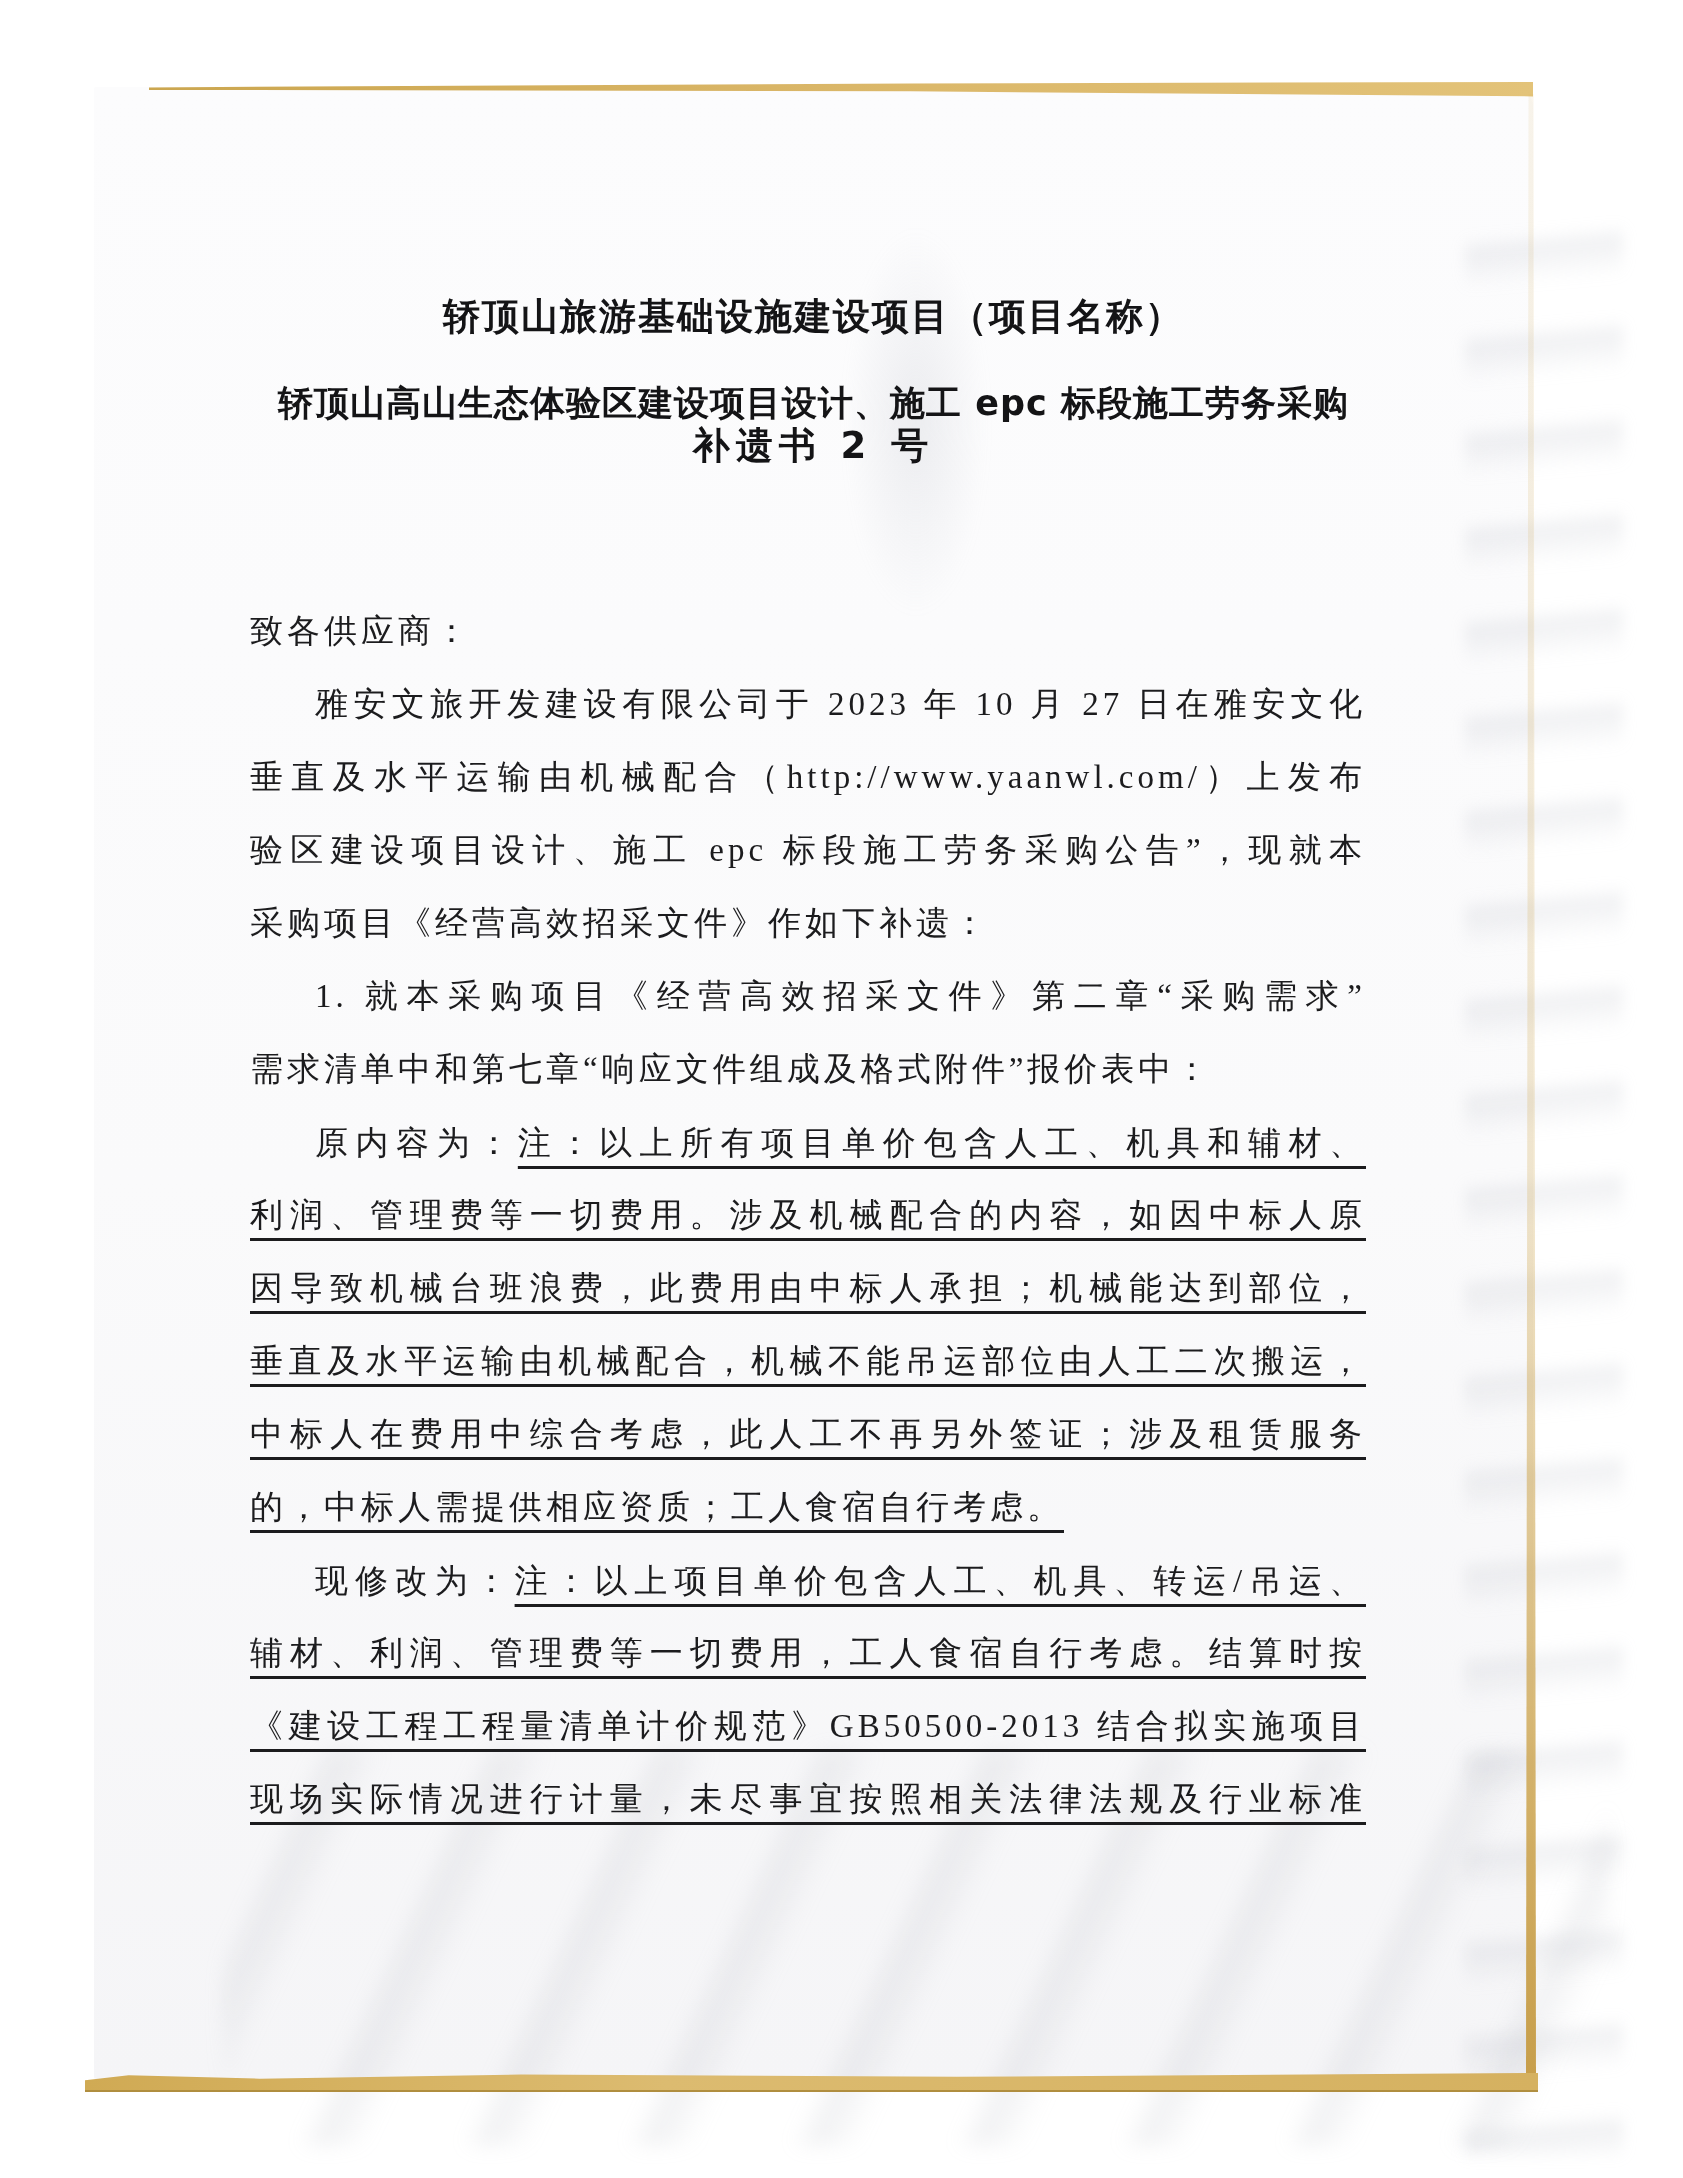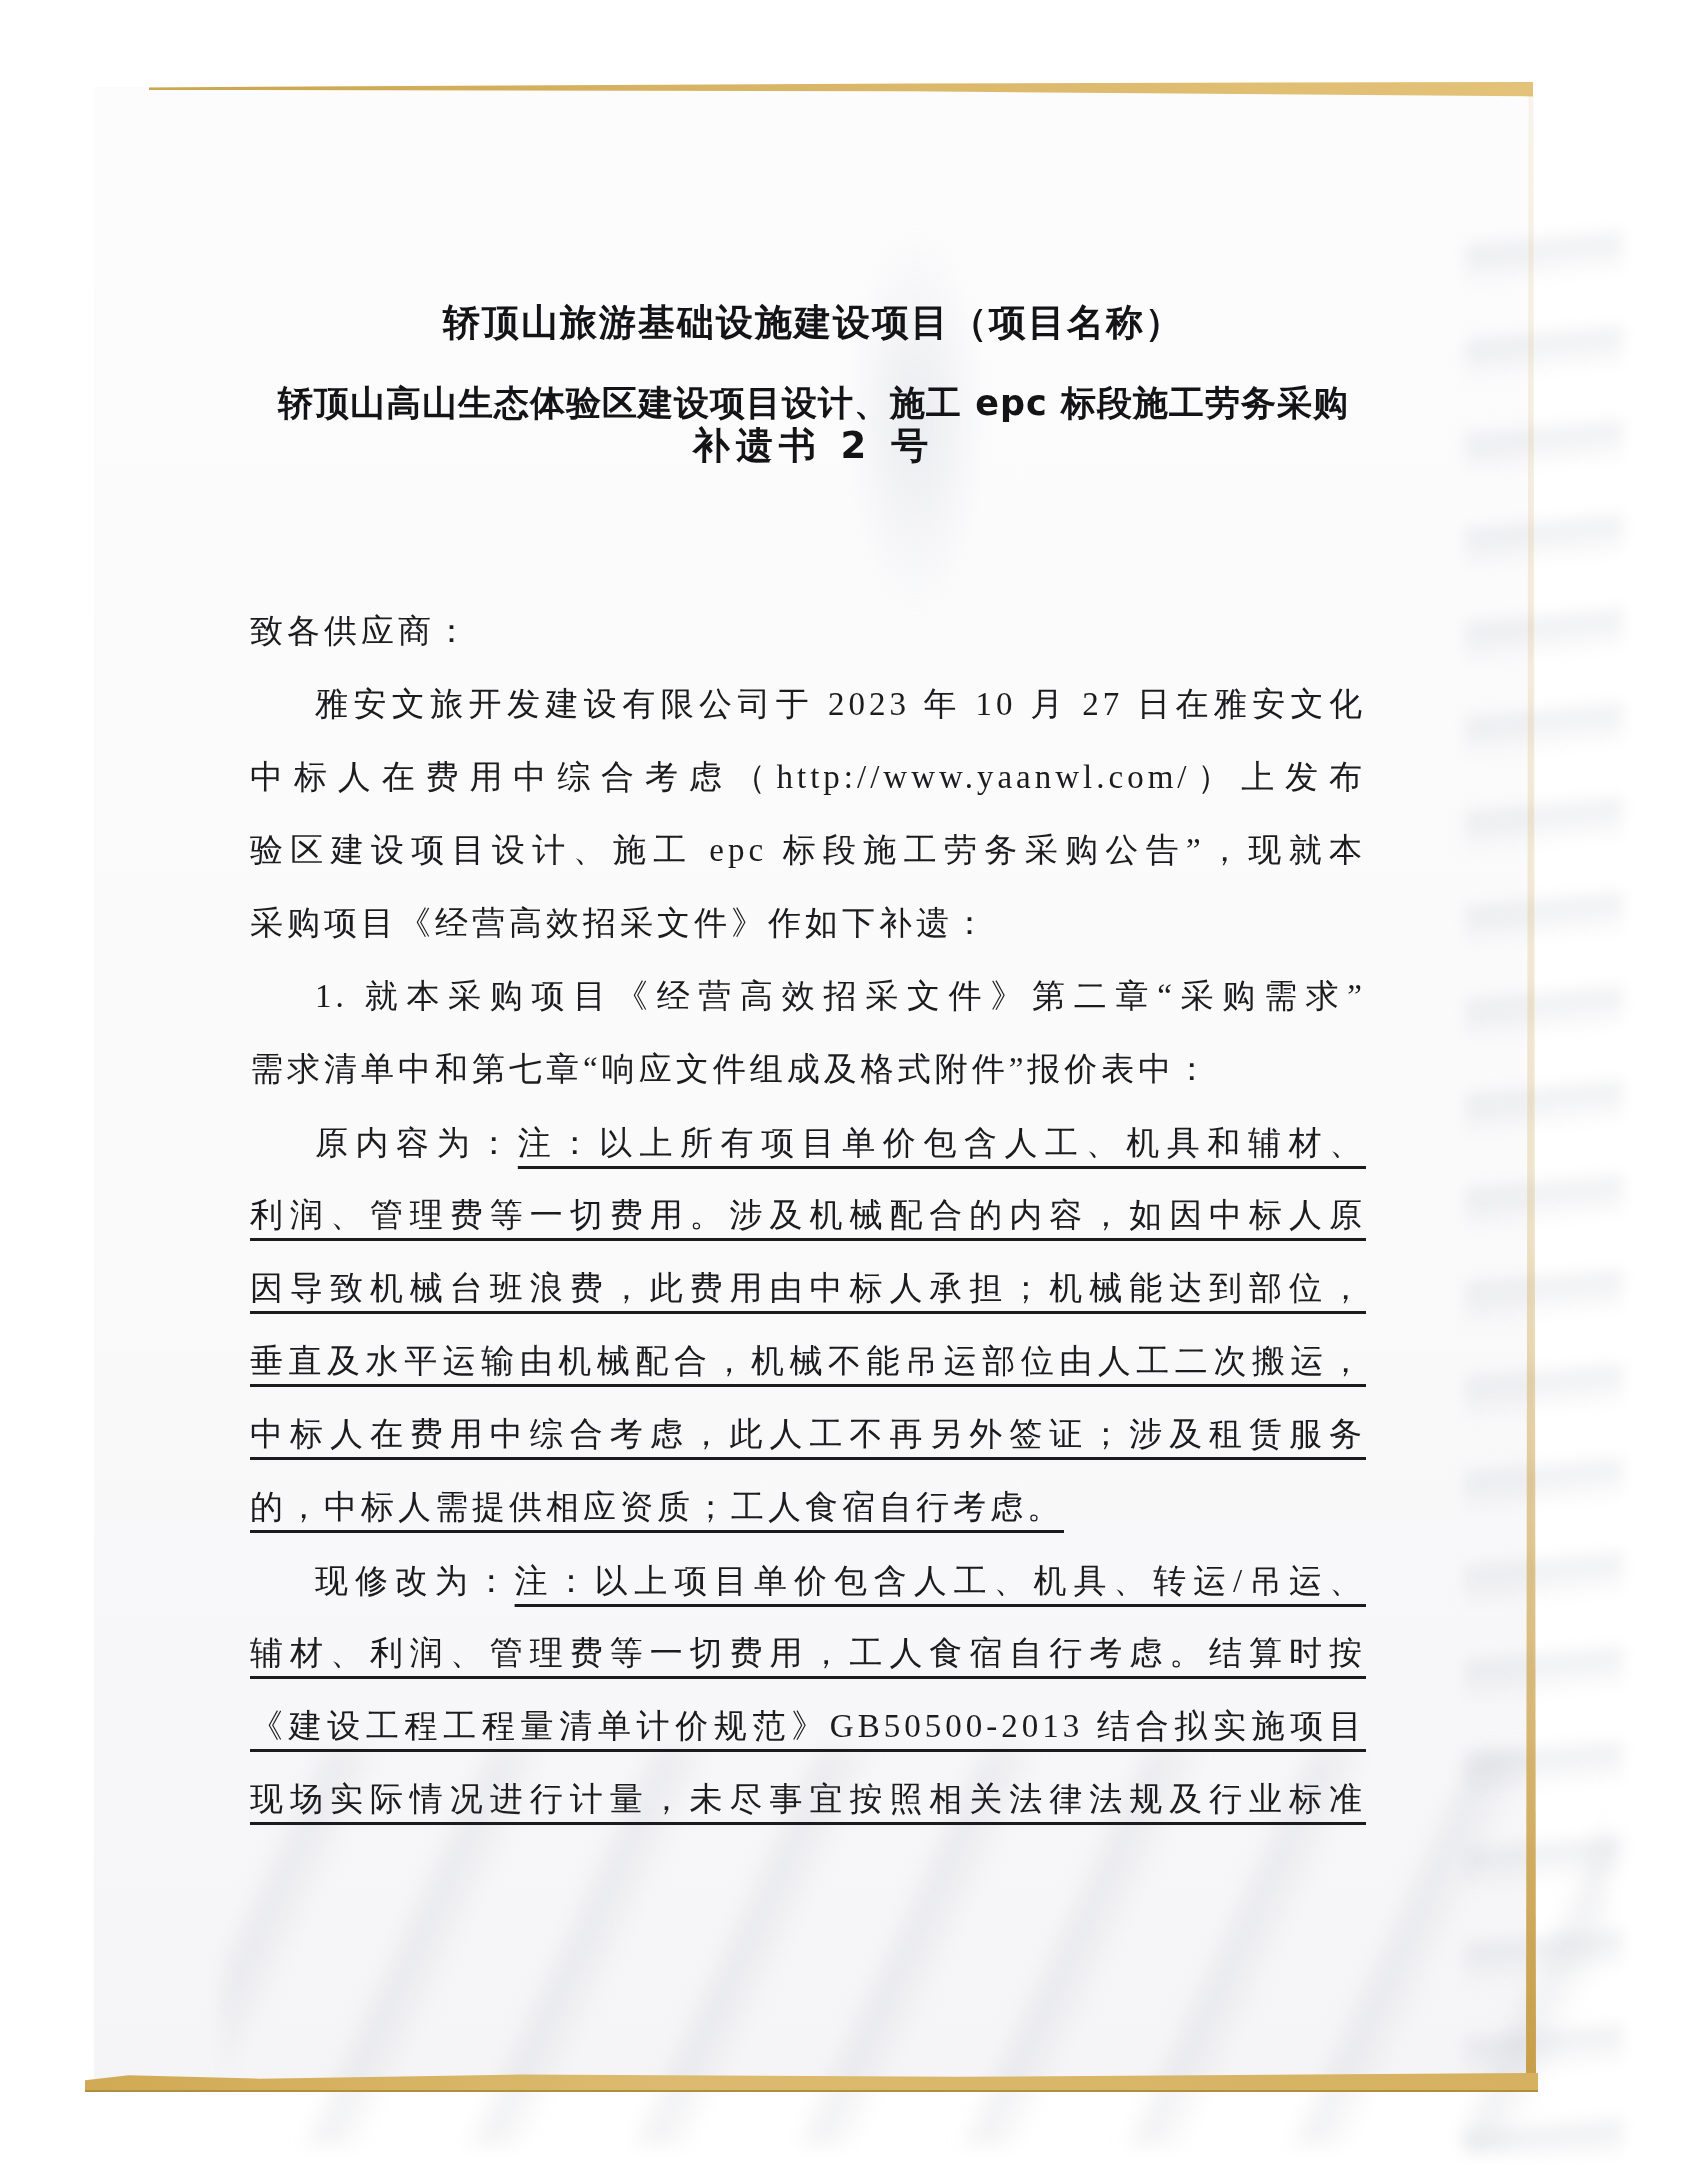--- a/index.html
+++ b/index.html
@@ -54,21 +54,21 @@
     clip-path:polygon(0 38%, 3% 12%, 12% 30%, 30% 8%, 60% 20%, 100% 0, 100% 100%, 0 100%);
     border-bottom:2px solid #b08e3f;
   }
   
   .title {
     position:absolute; left:94px; width:1439px;
     text-align:center; font-weight:700; color:#141416;
     font-family:"DejaVu Sans","Liberation Sans",sans-serif;
     white-space:nowrap;
   }
-  .t1 { top:292px; font-size:37px; letter-spacing:2px;margin-top:6px; }
+  .t1 { top:292px; font-size:37px; letter-spacing:2px; }
   .t2 { top:368px; font-size:35px; letter-spacing:1px;margin-top:12px; }
   .t3 { top:421px; font-size:37px; letter-spacing:6px; }
   
   .textcol { position:absolute; left:250px; top:595px; width:1116px; }
   .bline {
     height:73px; line-height:73px;
     font-size:33px; letter-spacing:4px; color:#1c1c1e;
     text-align:justify; text-align-last:left;
     overflow:hidden;
   }
@@ -98,21 +98,21 @@
 <div class="edge-right"></div>
 <div class="edge-bottom"></div>
 
 <div class="title t1">轿顶山旅游基础设施建设项目（项目名称）</div>
 <div class="title t2">轿顶山高山生态体验区建设项目设计、施工 epc 标段施工劳务采购</div>
 <div class="title t3">补遗书 2 号</div>
 
 <div class="textcol">
     <div class="bline"><span class="">致各供应商：</span></div>
     <div class="bline full indent"><span class="">雅安文旅开发建设有限公司于 2023 年 10 月 27 日在雅安文化</span></div>
-    <div class="bline full"><span class="">中标人在费用中综合考虑（http://www.yaanwl.com/）上发布</span></div>
+    <div class="bline full"><span class="">垂直及水平运输由机械配合（http://www.yaanwl.com/）上发布</span></div>
     <div class="bline full"><span class="">验区建设项目设计、施工 epc 标段施工劳务采购公告”，现就本</span></div>
     <div class="bline"><span class="">采购项目《经营高效招采文件》作如下补遗：</span></div>
     <div class="bline full indent"><span class="">1. 就本采购项目《经营高效招采文件》第二章“采购需求”</span></div>
     <div class="bline"><span class="">需求清单中和第七章“响应文件组成及格式附件”报价表中：</span></div>
     <div class="bline full indent"><span class="bp">原内容为：</span><span class="u">注：以上所有项目单价包含人工、机具和辅材、</span></div>
     <div class="bline full"><span class="u">利润、管理费等一切费用。涉及机械配合的内容，如因中标人原</span></div>
     <div class="bline full"><span class="u">因导致机械台班浪费，此费用由中标人承担；机械能达到部位，</span></div>
     <div class="bline full"><span class="u">垂直及水平运输由机械配合，机械不能吊运部位由人工二次搬运，</span></div>
     <div class="bline full"><span class="u">中标人在费用中综合考虑，此人工不再另外签证；涉及租赁服务</span></div>
     <div class="bline"><span class="u">的，中标人需提供相应资质；工人食宿自行考虑。</span></div>

